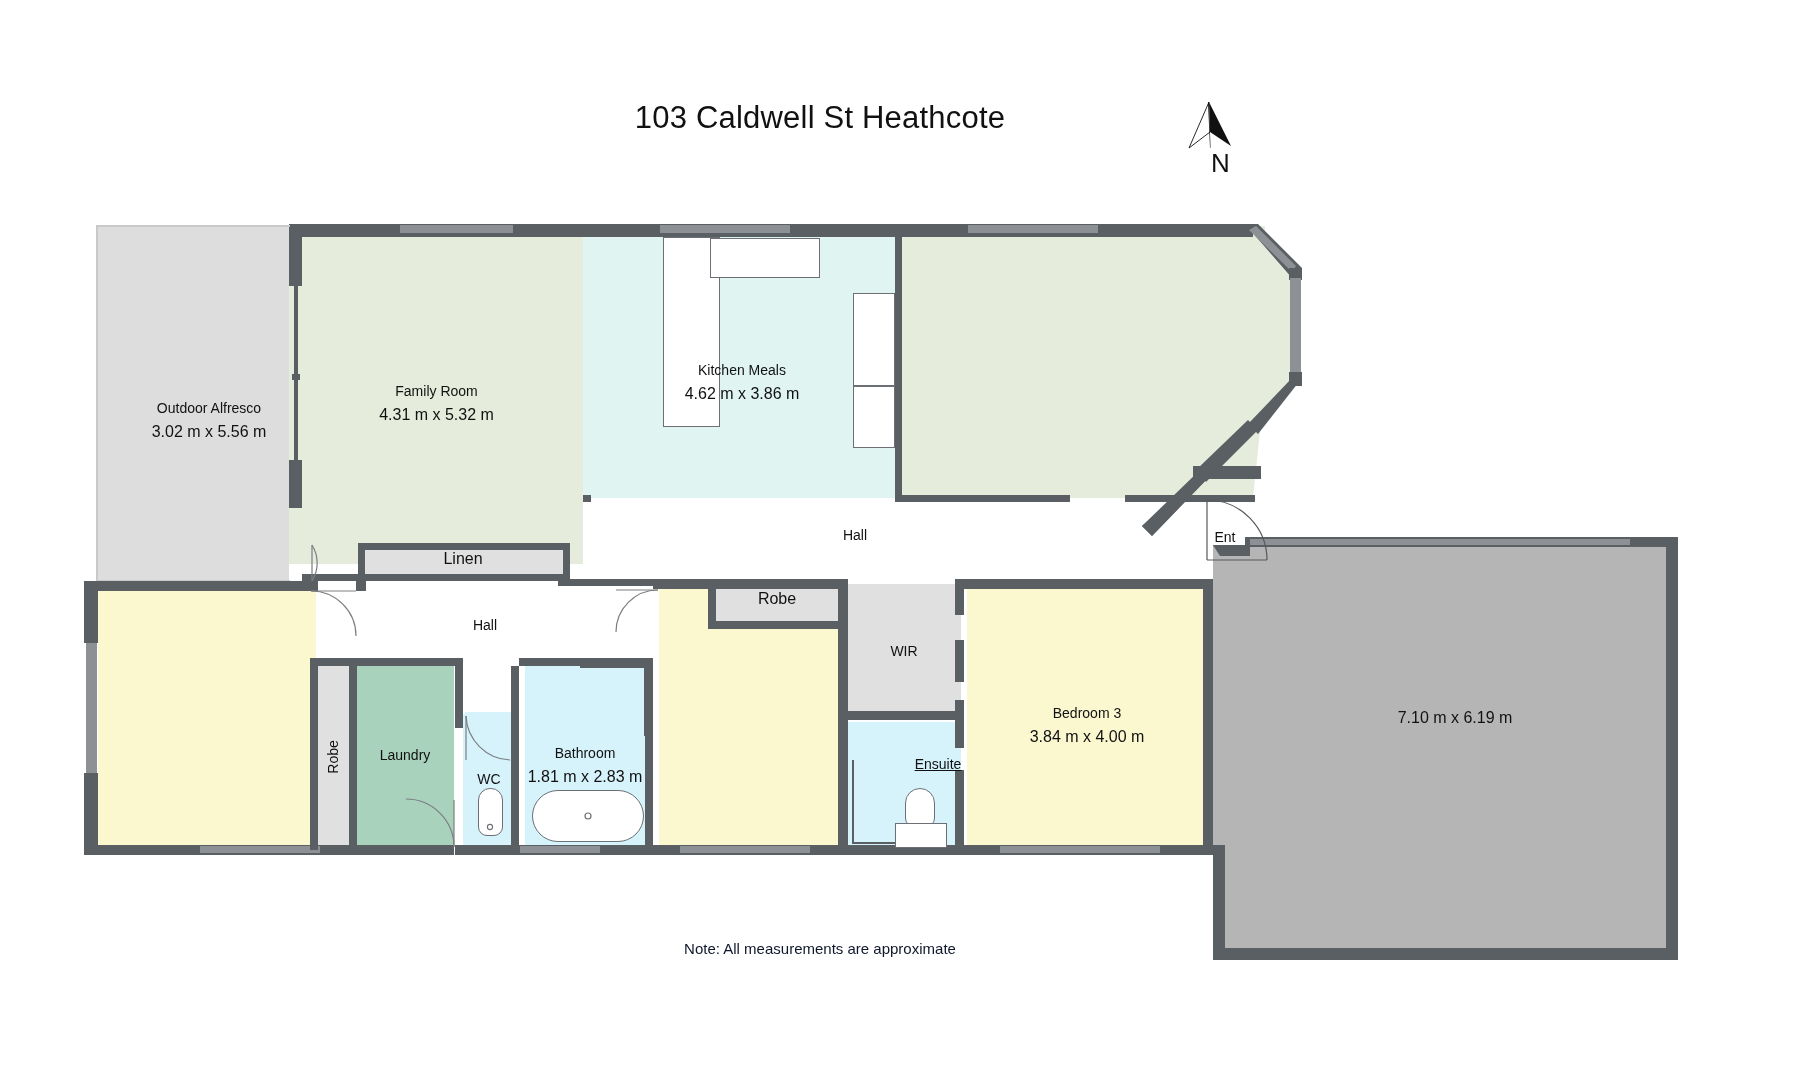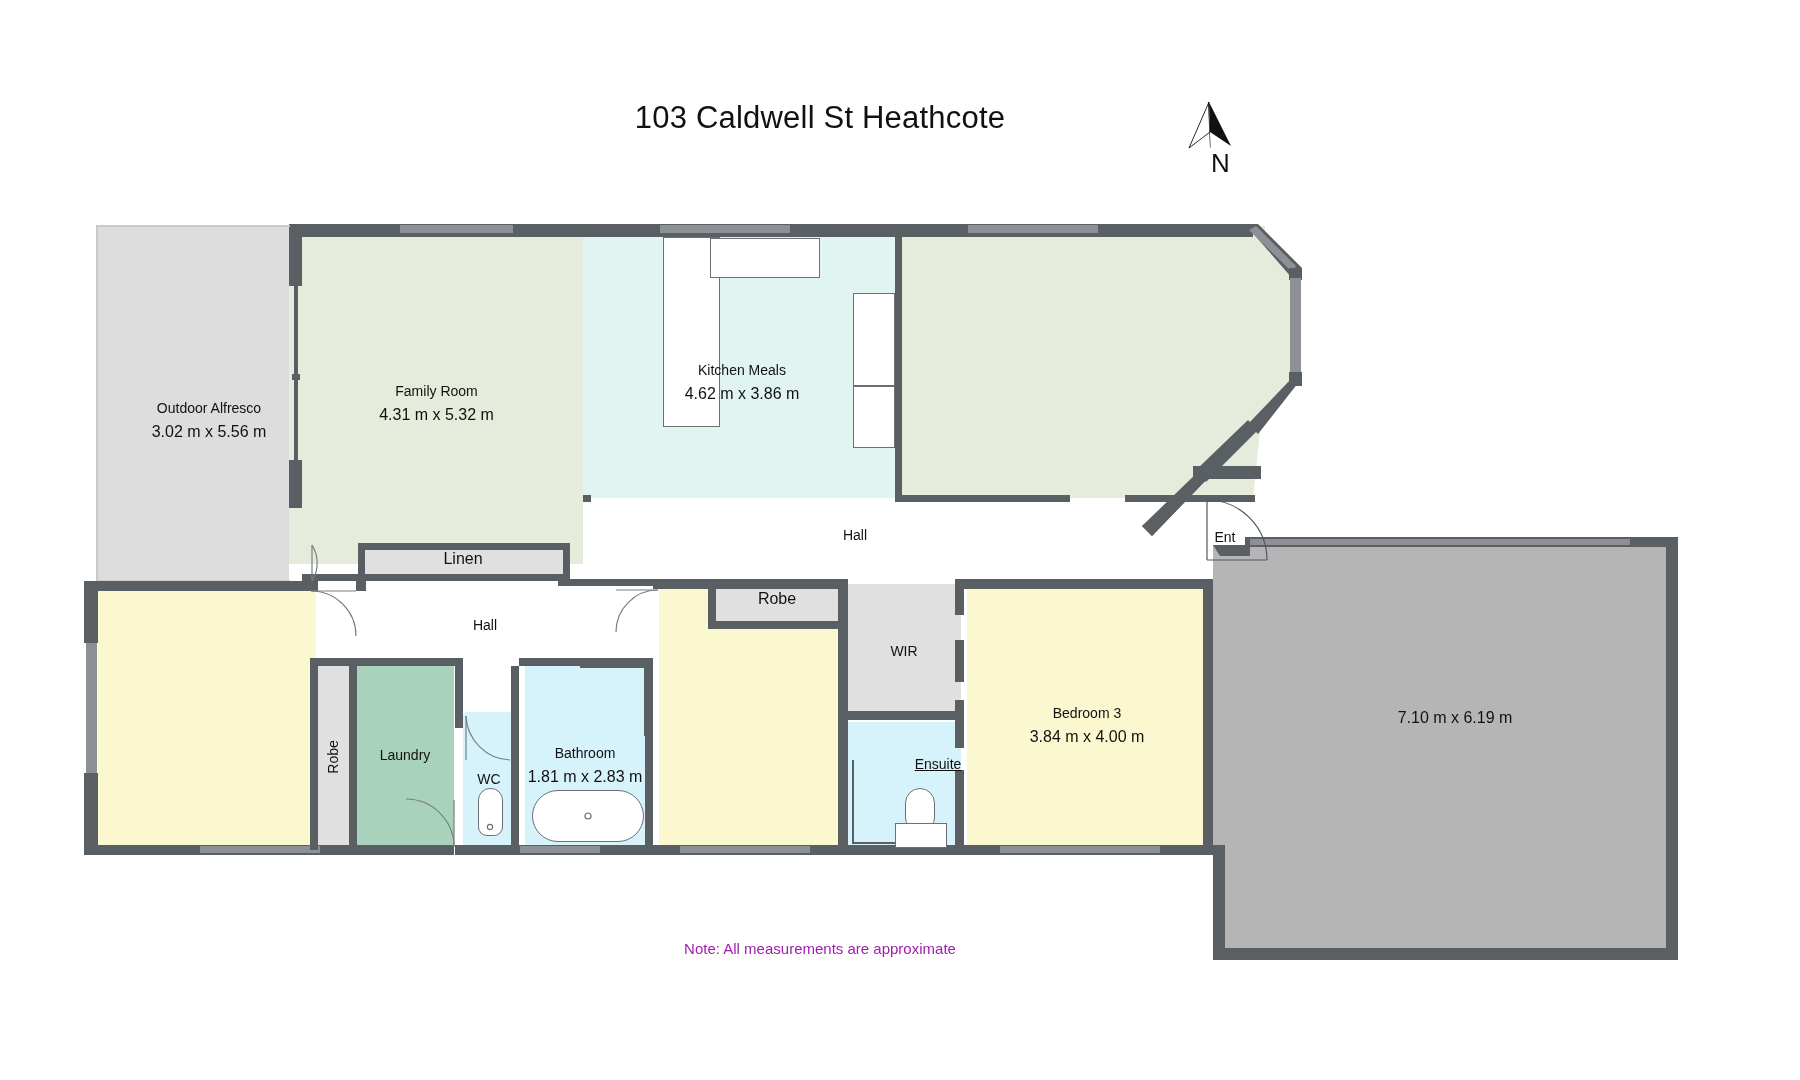--- a/index.html
+++ b/index.html
@@ -47,21 +47,21 @@
     font-size: 26px;
     color: #111;
   }
   #footer-note {
     position: absolute;
     left: 0;
     top: 940px;
     width: 1640px;
     text-align: center;
     font-size: 15px;
-    color: #a21caf;
+    color: #0f172a;
   }
   
   .room {
     position: absolute;
     box-sizing: border-box;
   }
   .wall {
     position: absolute;
     background: #5a5f63;
   }

